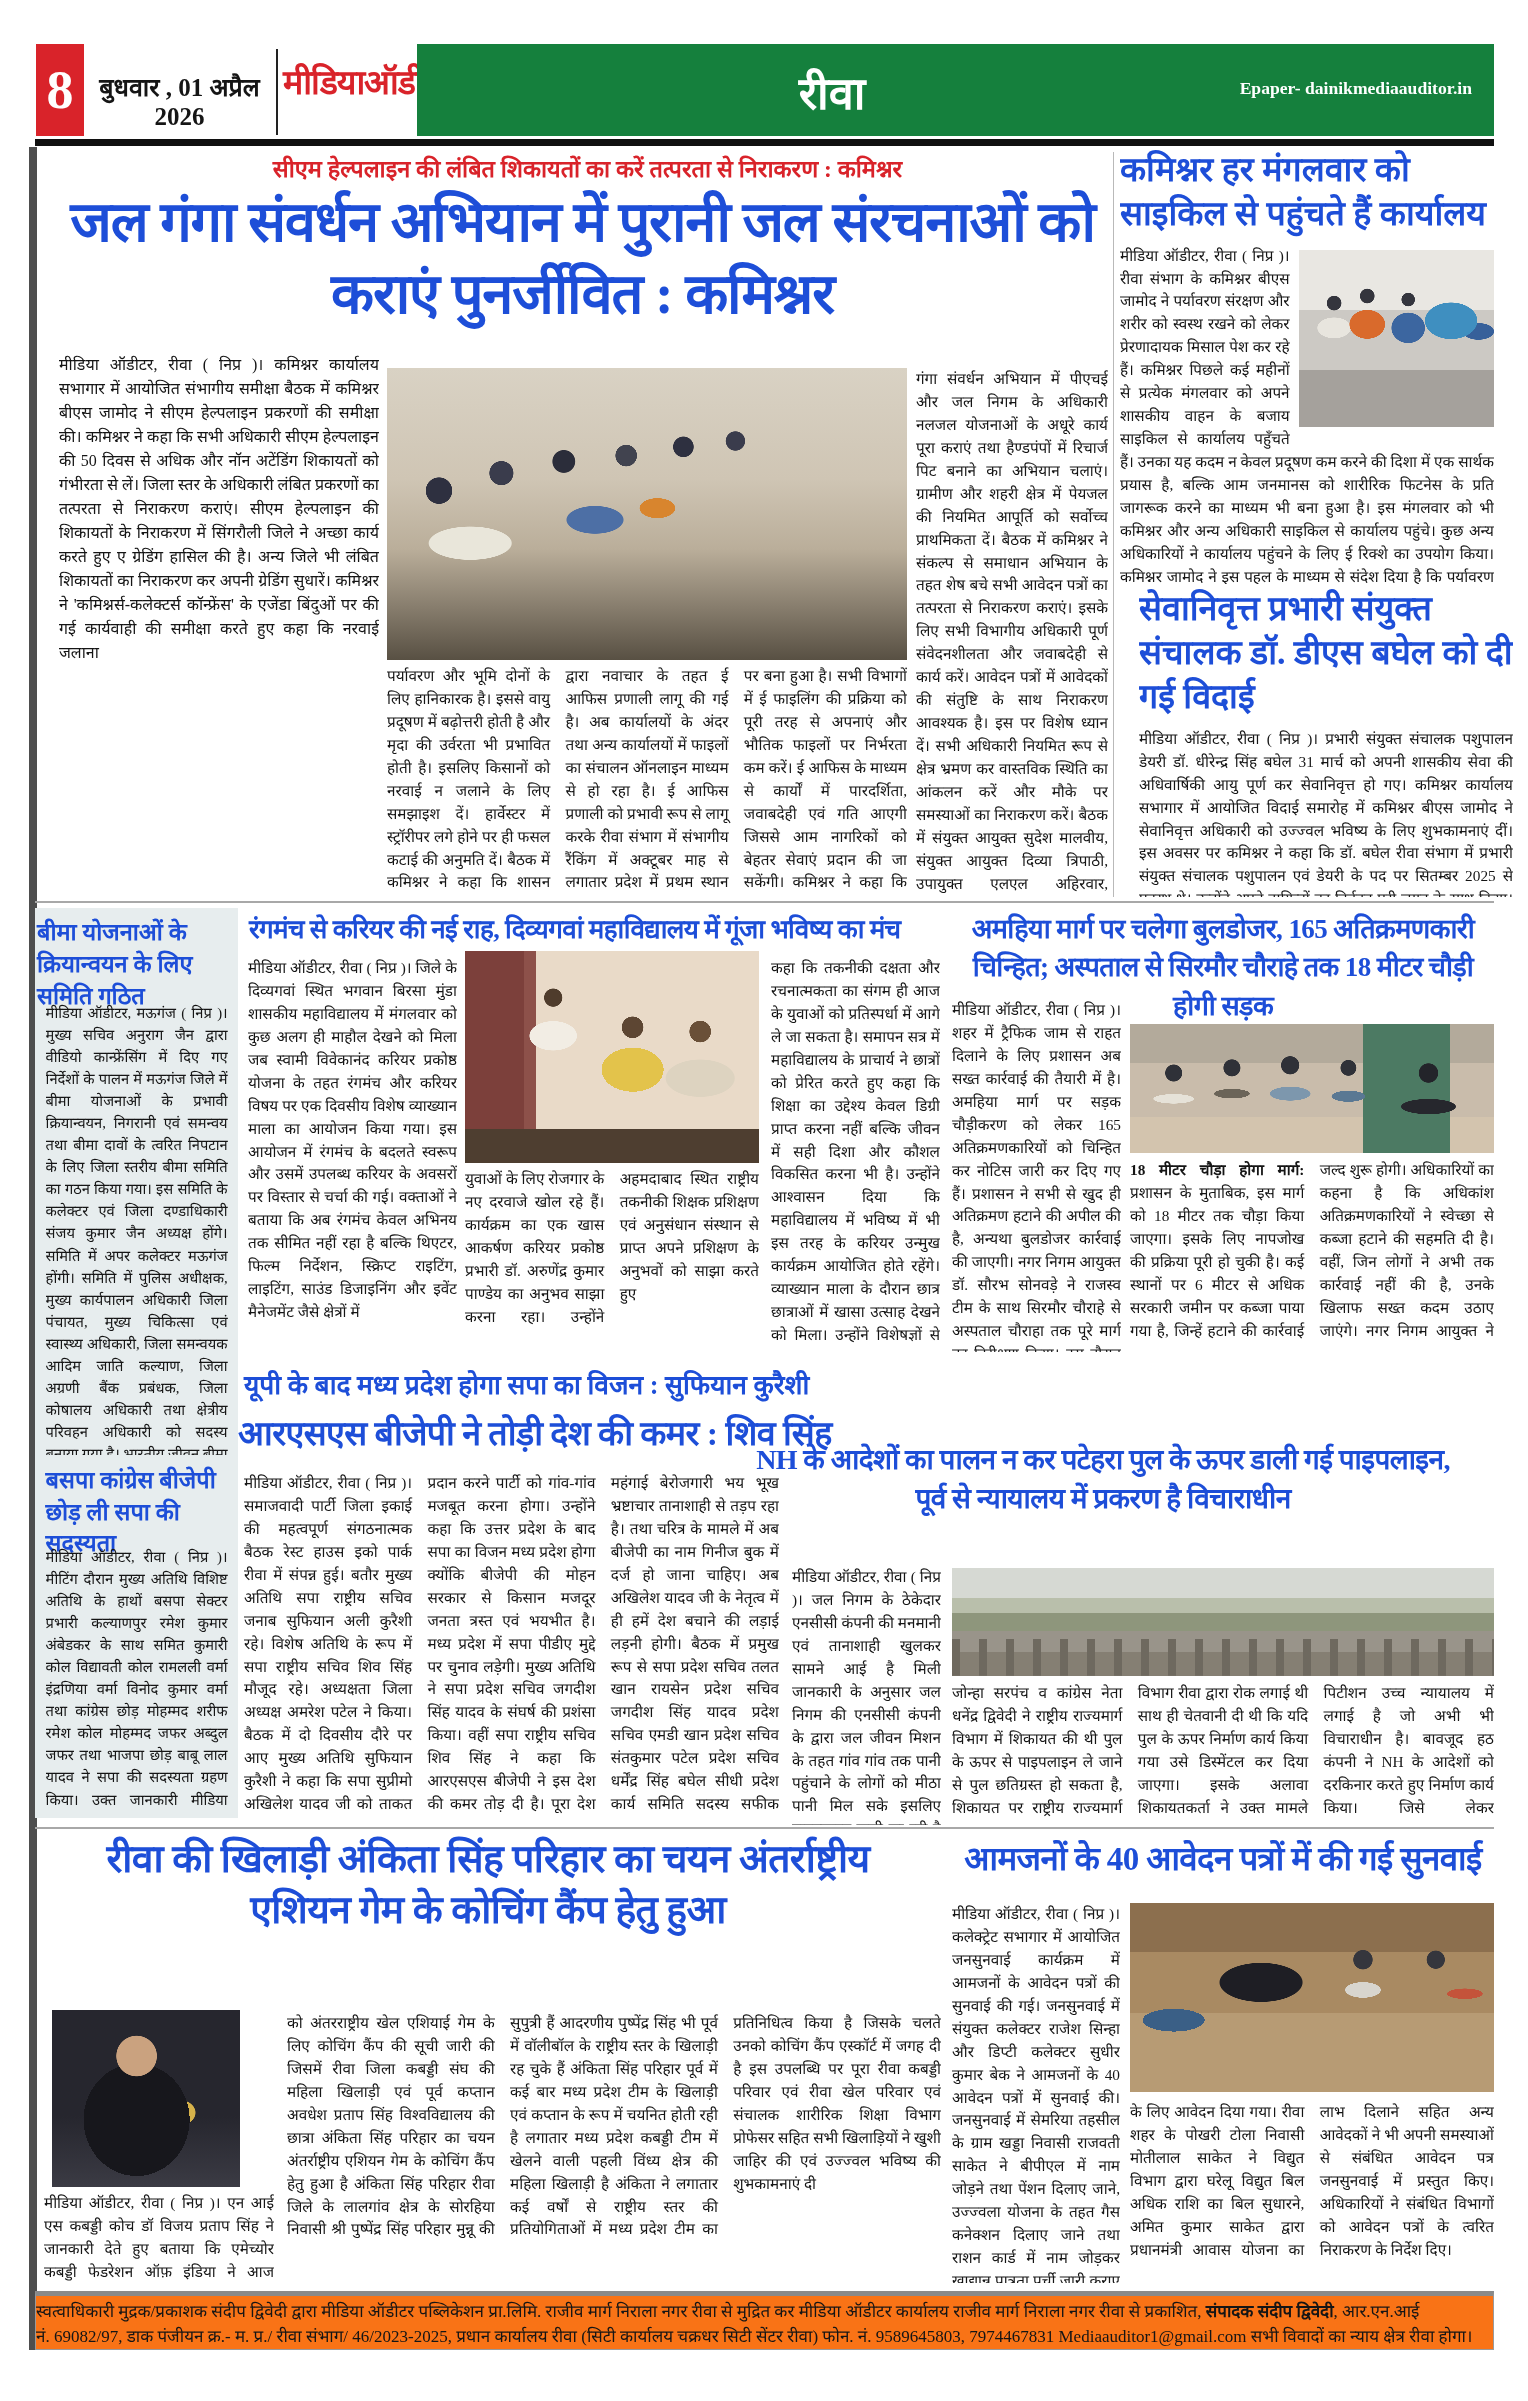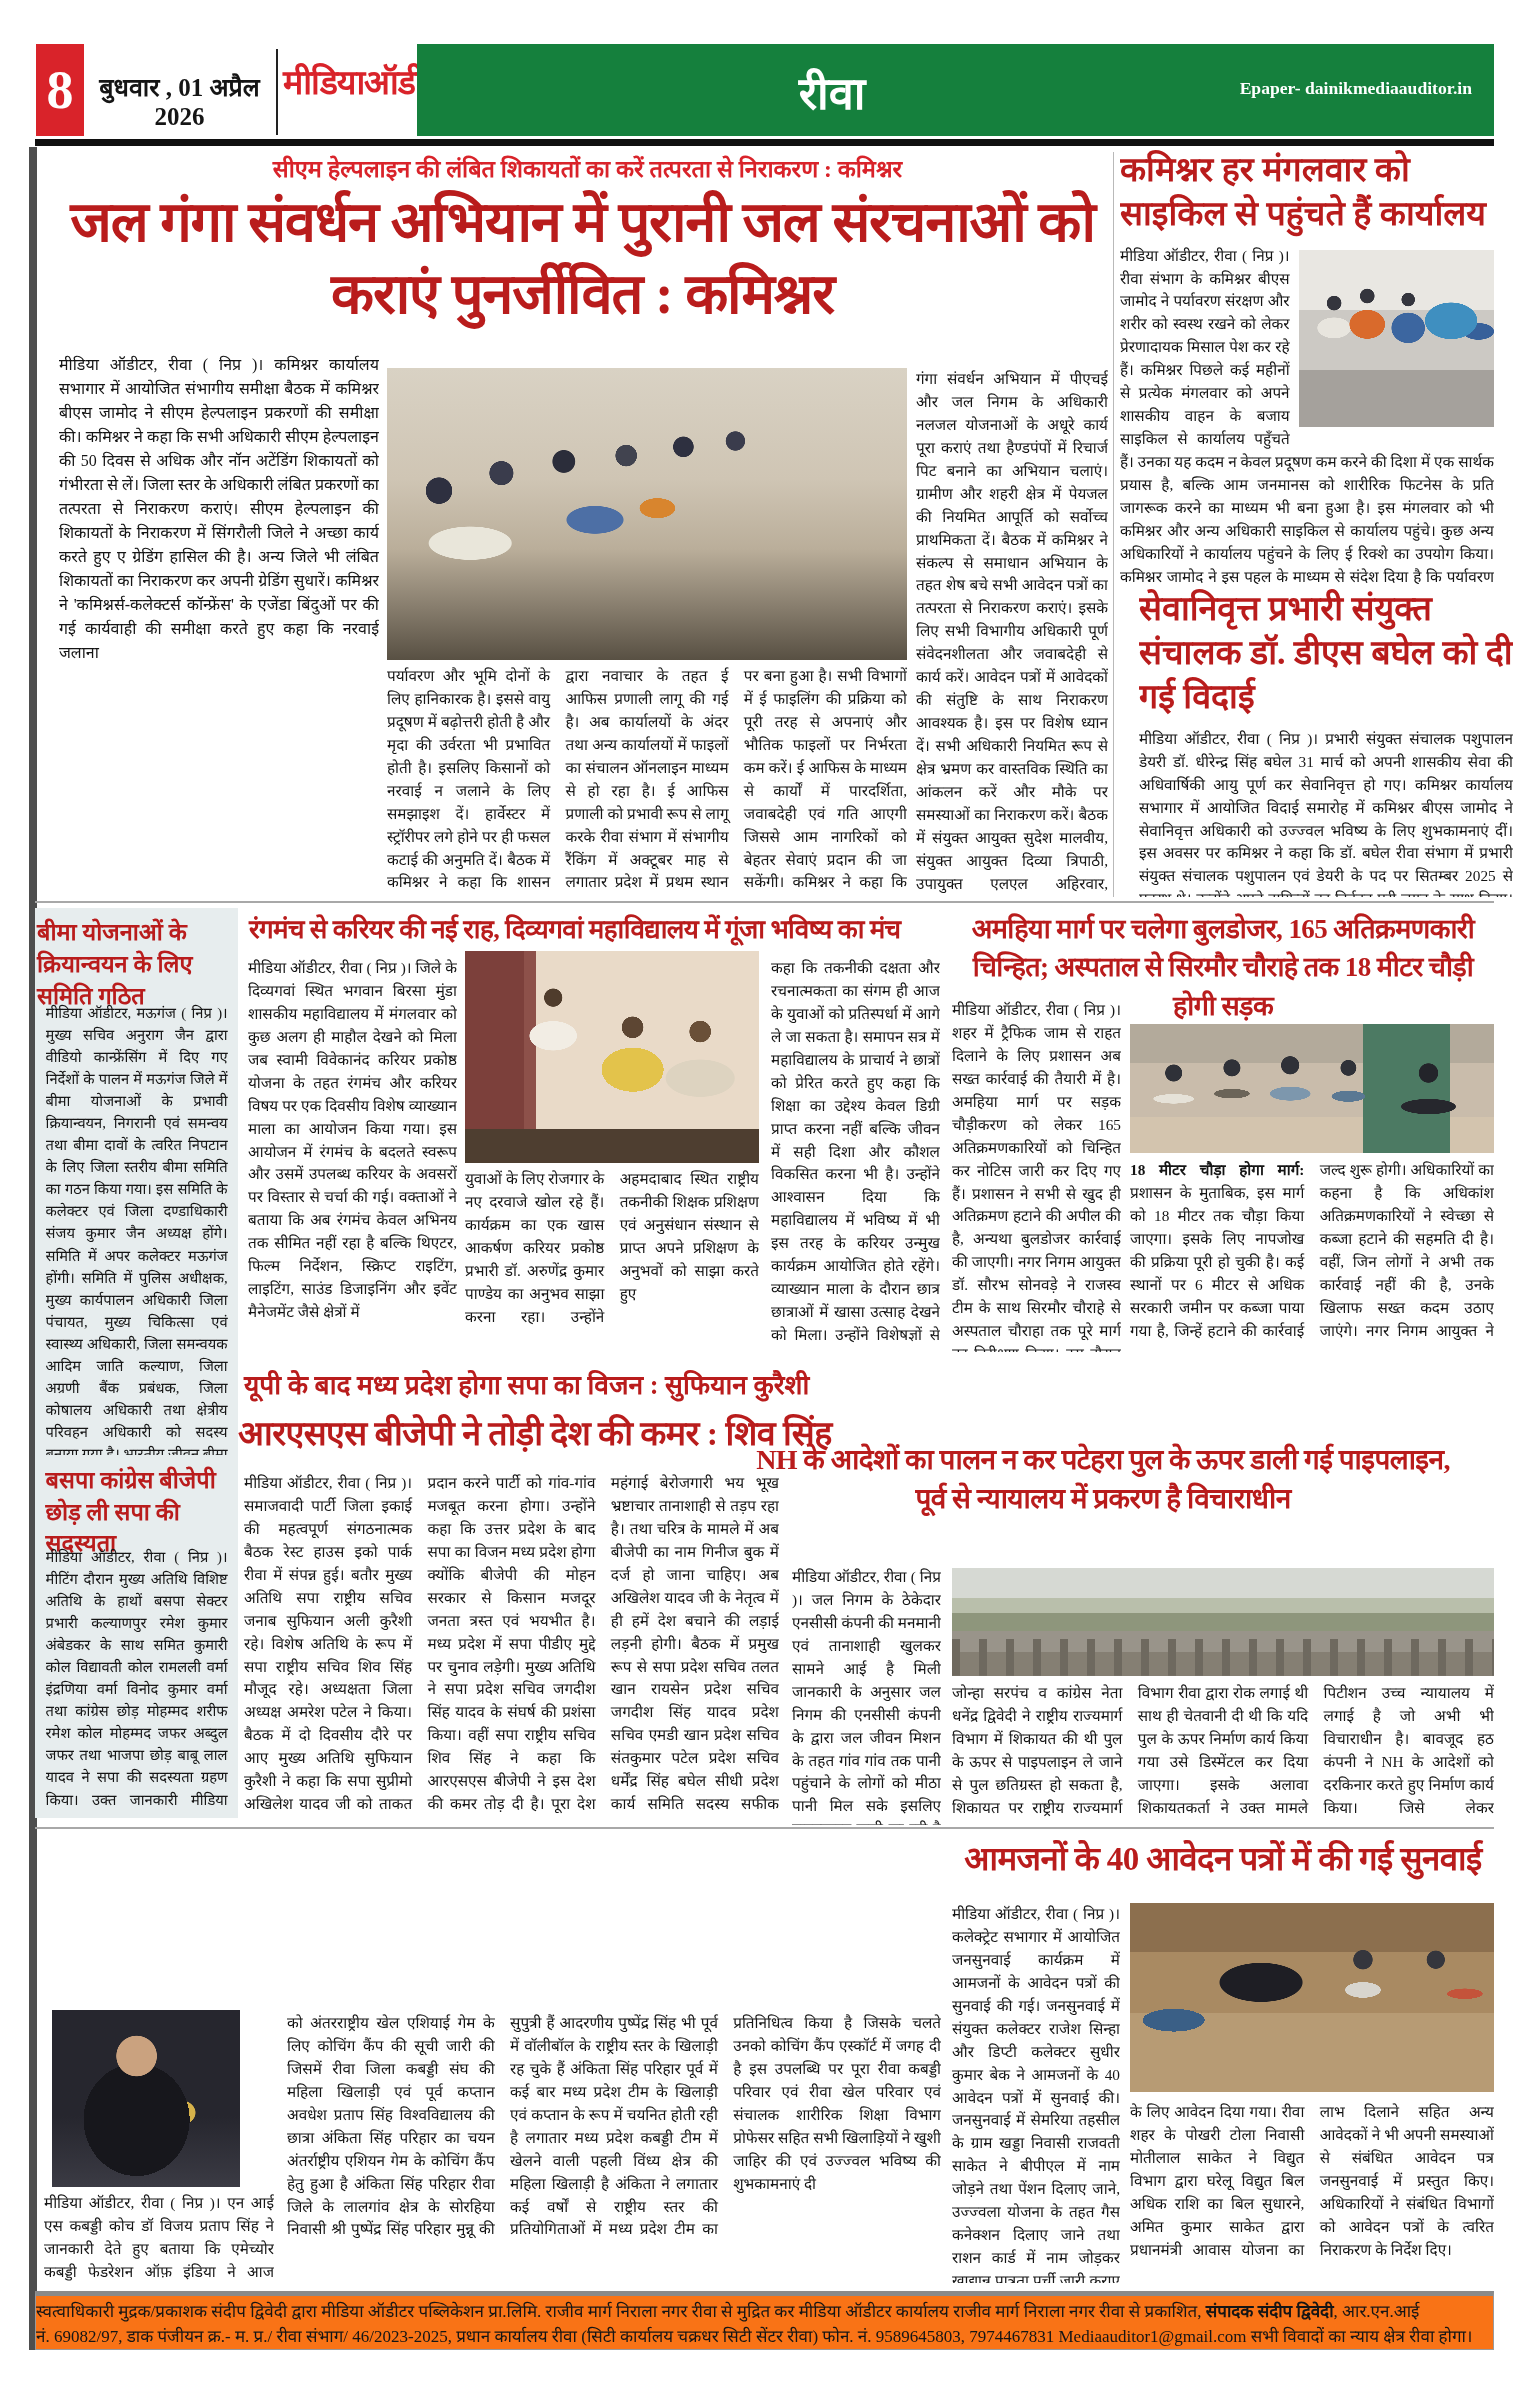--- a/index.html
+++ b/index.html
@@ -15,21 +15,21 @@
   .edition-date{left:88px;top:69px;width:183px;text-align:center;font-size:25px;font-weight:700;}
   .header-divider{left:276px;top:49px;width:2.4px;height:86px;background:#222;}
   .masthead{left:283px;top:58px;width:133px;font-size:34px;font-weight:800;color:#d9232a;
             letter-spacing:-1.2px;white-space:nowrap;}
   .edition-banner{left:417px;top:44px;width:1077px;height:92px;background:#15803d;color:#fff;}
   .edition-name{position:absolute;left:0;right:247px;top:16.5px;text-align:center;font-size:45px;font-weight:800;}
   .epaper-url{position:absolute;right:22px;top:34px;font-size:17.6px;font-weight:700;}
   .header-rule{left:35px;top:139px;width:1459px;height:7px;background:#101010;}
   
   .kicker{color:#d9232a;font-weight:800;text-align:center;}
-  .headline{font-weight:800;color:#b91c1c;}
+  .headline{font-weight:800;color:#1d4ed8;}
   .body-text{font-size:15.3px;line-height:1.5;}
   .cols2{column-count:2;column-gap:15.3px;}
   .cols3{column-count:3;column-gap:15.3px;}
   .vrule{background:#b9b9b9;}
   .hrule{background:#a8a8a8;}
   .bold{font-weight:700;}
   
   .main-kicker{left:135px;top:152px;width:905px;font-size:23.5px;}
   .main-headline{left:56px;top:187px;width:1053px;font-size:56px;line-height:1.28;text-align:center;letter-spacing:-1.2px;}
   .main-col1{left:59px;top:353px;width:320px;height:545px;font-size:16px;}
@@ -214,20 +214,21 @@
   <div class="abs headline sapa-h2">आरएसएस बीजेपी ने तोड़ी देश की कमर : शिव सिंह</div>
   <div class="abs body-text just hidden-overflow cols3 sapa-body">मीडिया ऑडीटर, रीवा ( निप्र )। समाजवादी पार्टी जिला इकाई की महत्वपूर्ण संगठनात्मक बैठक रेस्ट हाउस इको पार्क रीवा में संपन्न हुई। बतौर मुख्य अतिथि सपा राष्ट्रीय सचिव जनाब सुफियान अली कुरैशी रहे। विशेष अतिथि के रूप में सपा राष्ट्रीय सचिव शिव सिंह मौजूद रहे। अध्यक्षता जिला अध्यक्ष अमरेश पटेल ने किया। बैठक में दो दिवसीय दौरे पर आए मुख्य अतिथि सुफियान कुरैशी ने कहा कि सपा सुप्रीमो अखिलेश यादव जी को ताकत प्रदान करने पार्टी को गांव-गांव मजबूत करना होगा। उन्होंने कहा कि उत्तर प्रदेश के बाद सपा का विजन मध्य प्रदेश होगा क्योंकि बीजेपी की मोहन सरकार से किसान मजदूर जनता त्रस्त एवं भयभीत है। मध्य प्रदेश में सपा पीडीए मुद्दे पर चुनाव लड़ेगी। मुख्य अतिथि ने सपा प्रदेश सचिव जगदीश सिंह यादव के संघर्ष की प्रशंसा किया। वहीं सपा राष्ट्रीय सचिव शिव सिंह ने कहा कि आरएसएस बीजेपी ने इस देश की कमर तोड़ दी है। पूरा देश महंगाई बेरोजगारी भय भूख भ्रष्टाचार तानाशाही से तड़प रहा है। तथा चरित्र के मामले में अब बीजेपी का नाम गिनीज बुक में दर्ज हो जाना चाहिए। अब अखिलेश यादव जी के नेतृत्व में ही हमें देश बचाने की लड़ाई लड़नी होगी। बैठक में प्रमुख रूप से सपा प्रदेश सचिव तलत खान रायसेन प्रदेश सचिव जगदीश सिंह यादव प्रदेश सचिव एमडी खान प्रदेश सचिव संतकुमार पटेल प्रदेश सचिव धर्मेंद्र सिंह बघेल सीधी प्रदेश कार्य समिति सदस्य सफीक कुरैशी सतना अधिवक्ता सभा राष्ट्रीय सचिव अशोक यादव यूवजन सभा राष्ट्रीय सचिव राकेश यादव सपा नेता रामचंद्र यादव मोहम्मद तौहीद शिवनाथ यादव ऋषि पाठक पूर्व अध्यक्ष नत्थूलाल सेन रामकिशोर आदिवासी सुखलाल कुशवाहा जवाहरलाल पाल छोटेलाल यादव सज्जन यादव अशोक पटेल आशीष बिसेन सत्यभान पाल रमेश पटेल अयोध्या प्रसाद मोतीलाल पटेल जमुना यादव सुखीनंद साकेत आदर्श द्विवेदी रईस खान विद्यावती कोल प्रमिला वर्मा रामलली वर्मा इंद्रनिया आदि समाजवादी पार्टी के साथी उपस्थित रहे। साथ ही अतीक अहमद शिवपुर के हत्यारों की गिरफ्तारी को लेकर एसपी से चर्चा की गई।</div>
 
   <div class="abs headline nh-headline">NH के आदेशों का पालन न कर पटेहरा पुल के ऊपर डाली गई पाइपलाइन, पूर्व से न्यायालय में प्रकरण है विचाराधीन</div>
   <div class="abs body-text just hidden-overflow nh-col1">मीडिया ऑडीटर, रीवा ( निप्र )। जल निगम के ठेकेदार एनसीसी कंपनी की मनमानी एवं तानाशाही खुलकर सामने आई है मिली जानकारी के अनुसार जल निगम की एनसीसी कंपनी के द्वारा जल जीवन मिशन के तहत गांव गांव तक पानी पहुंचाने के लोगों को मीठा पानी मिल सके इसलिए पाइपलाइन डाली जा रही है जो पूर्व से ही विवादों में रही। कभी ग्रामीण स्तर की सड़कों को तोड़कर न बनाना, कभी इंटेकवेल निर्माण में गुणवत्ताविहीन कार्य कराने एवं डाली गई पाइपलाइन क्रैक होने का आरोप लग चुके है, इसी कड़ी में पटेहरा पुल के ऊपर से पाइपलाइन ले जाने का मामला सामने आया था जबकि</div>
   <div class="abs photo ph-bridge nh-photo"></div>
   <div class="abs body-text just hidden-overflow cols3 nh-mid">जोन्हा सरपंच व कांग्रेस नेता धनेंद्र द्विवेदी ने राष्ट्रीय राज्यमार्ग विभाग में शिकायत की थी पुल के ऊपर से पाइपलाइन ले जाने से पुल छतिग्रस्त हो सकता है, शिकायत पर राष्ट्रीय राज्यमार्ग विभाग रीवा द्वारा रोक लगाई थी साथ ही चेतवानी दी थी कि यदि पुल के ऊपर निर्माण कार्य किया गया उसे डिस्मेंटल कर दिया जाएगा। इसके अलावा शिकायतकर्ता ने उक्त मामले पिटीशन उच्च न्यायालय में लगाई है जो अभी भी विचाराधीन है। बावजूद हठ कंपनी ने NH के आदेशों को दरकिनार करते हुए निर्माण कार्य किया। जिसे लेकर शिकायतकर्ता ने हठ कंपनी कर्मचारियों पर तानाशाही एवं मनमानी का आरोप लगाया है। और उन्होंने कहा विभाग के आदेशानुसार कंपनी के ऊपर एफआईआर दर्ज होना चाहिए और न्यायालय की अबहेलना करने पर सख्त कार्यवाही होनी चाहिए।</div>
 
   <div class="abs hrule rule-2"></div>
 
+  <div class="abs headline ank-headline">रीवा की खिलाड़ी अंकिता सिंह परिहार का चयन अंतर्राष्ट्रीय एशियन गेम के कोचिंग कैंप हेतु हुआ</div>
   <div class="abs photo ph-athlete ank-photo"></div>
   <div class="abs body-text just hidden-overflow ank-caption-col">मीडिया ऑडीटर, रीवा ( निप्र )। एन आई एस कबड्डी कोच डॉ विजय प्रताप सिंह ने जानकारी देते हुए बताया कि एमेच्योर कबड्डी फेडरेशन ऑफ़ इंडिया ने आज दिनांक 20 मार्च 2026</div>
   <div class="abs body-text just hidden-overflow cols3 ank-body">को अंतरराष्ट्रीय खेल एशियाई गेम के लिए कोचिंग कैंप की सूची जारी की जिसमें रीवा जिला कबड्डी संघ की महिला खिलाड़ी एवं पूर्व कप्तान अवधेश प्रताप सिंह विश्वविद्यालय की छात्रा अंकिता सिंह परिहार का चयन अंतर्राष्ट्रीय एशियन गेम के कोचिंग कैंप हेतु हुआ है अंकिता सिंह परिहार रीवा जिले के लालगांव क्षेत्र के सोरहिया निवासी श्री पुष्पेंद्र सिंह परिहार मुन्नू की सुपुत्री हैं आदरणीय पुष्पेंद्र सिंह भी पूर्व में वॉलीबॉल के राष्ट्रीय स्तर के खिलाड़ी रह चुके हैं अंकिता सिंह परिहार पूर्व में कई बार मध्य प्रदेश टीम के खिलाड़ी एवं कप्तान के रूप में चयनित होती रही है लगातार मध्य प्रदेश कबड्डी टीम में खेलने वाली पहली विंध्य क्षेत्र की महिला खिलाड़ी है अंकिता ने लगातार कई वर्षों से राष्ट्रीय स्तर की प्रतियोगिताओं में मध्य प्रदेश टीम का प्रतिनिधित्व किया है जिसके चलते उनको कोचिंग कैंप एस्कॉर्ट में जगह दी है इस उपलब्धि पर पूरा रीवा कबड्डी परिवार एवं रीवा खेल परिवार एवं संचालक शारीरिक शिक्षा विभाग प्रोफेसर सहित सभी खिलाड़ियों ने खुशी जाहिर की एवं उज्ज्वल भविष्य की शुभकामनाएं दी</div>
 
   <div class="abs headline jan-headline">आमजनों के 40 आवेदन पत्रों में की गई सुनवाई</div>
   <div class="abs body-text just hidden-overflow jan-col1">मीडिया ऑडीटर, रीवा ( निप्र )। कलेक्ट्रेट सभागार में आयोजित जनसुनवाई कार्यक्रम में आमजनों के आवेदन पत्रों की सुनवाई की गई। जनसुनवाई में संयुक्त कलेक्टर राजेश सिन्हा और डिप्टी कलेक्टर सुधीर कुमार बेक ने आमजनों के 40 आवेदन पत्रों में सुनवाई की। जनसुनवाई में सेमरिया तहसील के ग्राम खड्डा निवासी राजवती साकेत ने बीपीएल में नाम जोड़ने तथा पेंशन दिलाए जाने, उज्ज्वला योजना के तहत गैस कनेक्शन दिलाए जाने तथा राशन कार्ड में नाम जोड़कर खाद्यान्न पात्रता पर्ची जारी कराए जाने</div>
   <div class="abs photo ph-office jan-photo"></div>
   <div class="abs body-text just hidden-overflow cols2 jan-mid">के लिए आवेदन दिया गया। रीवा शहर के पोखरी टोला निवासी मोतीलाल साकेत ने विद्युत विभाग द्वारा घरेलू विद्युत बिल अधिक राशि का बिल सुधारने, अमित कुमार साकेत द्वारा प्रधानमंत्री आवास योजना का लाभ दिलाने सहित अन्य आवेदकों ने भी अपनी समस्याओं से संबंधित आवेदन पत्र जनसुनवाई में प्रस्तुत किए। अधिकारियों ने संबंधित विभागों को आवेदन पत्रों के त्वरित निराकरण के निर्देश दिए।</div>
 
   <div class="abs footer">

